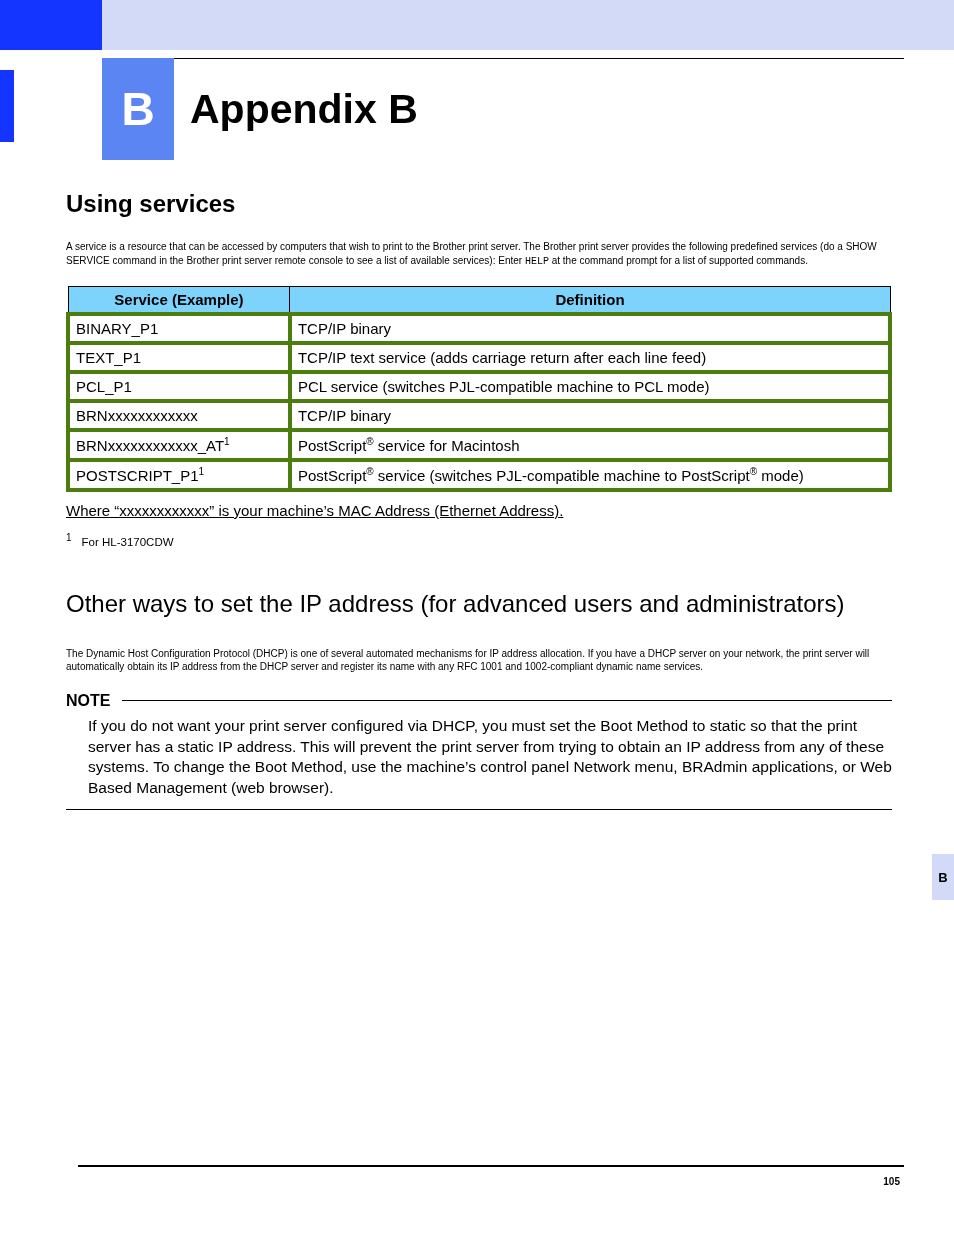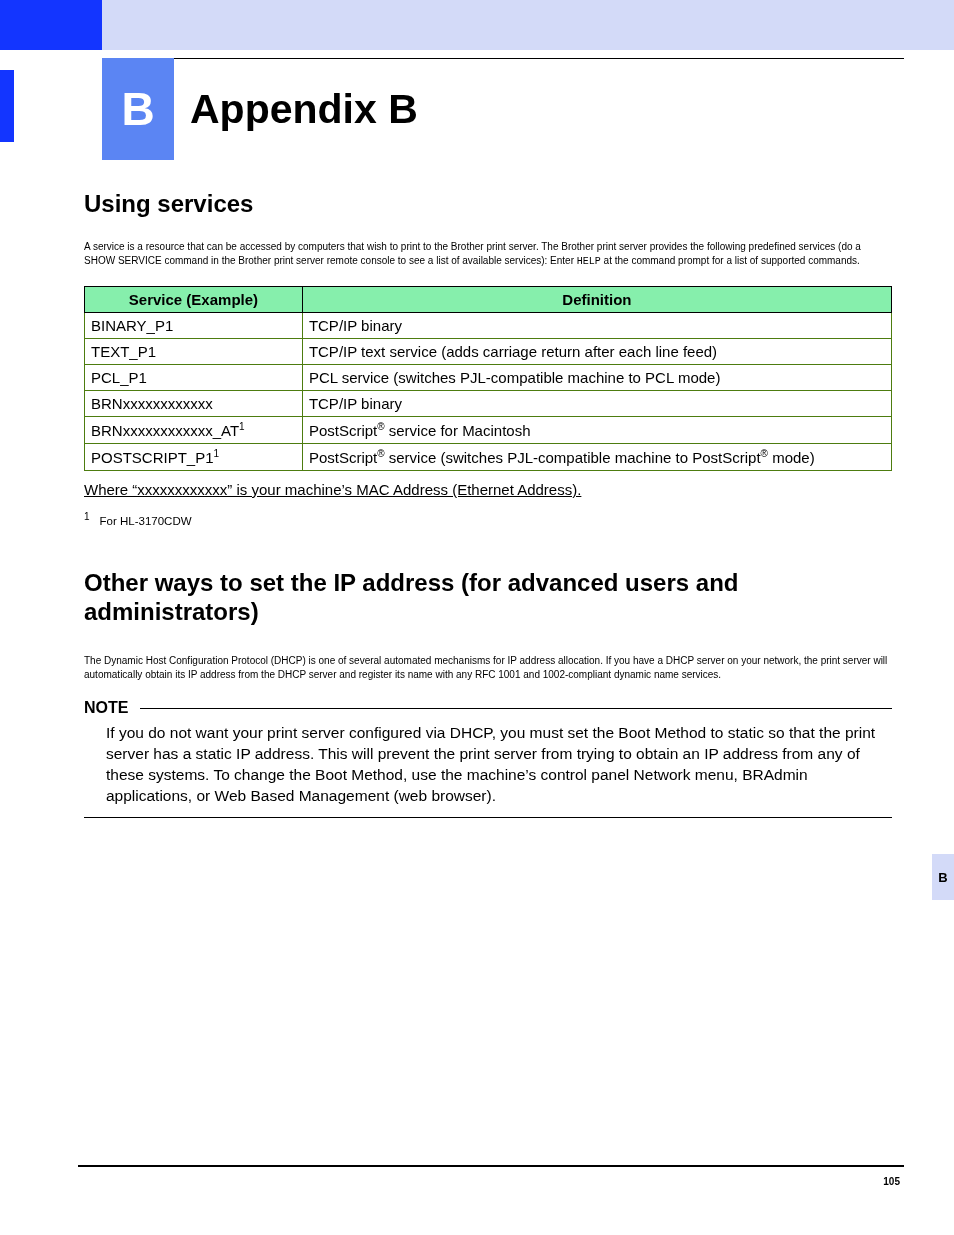--- a/index.html
+++ b/index.html
@@ -47,59 +47,59 @@
     font-weight: bold;
   }
   .page-title {
     position: absolute;
     top: 86px; left: 190px;
     font-size: 41px;
     font-weight: bold;
   }
   .content {
     position: absolute;
-    top: 190px; left: 84px; right: 62px;
+    top: 190px; left: 66px; right: 62px;
   }
   .h2 {
     font-size: 24px;
     font-weight: bold;
     margin-bottom: 22px;
   }
   .body-text {
     font-size: 10px;
     line-height: 1.35;
     margin-bottom: 18px;
   }
   .code { font-family: "Courier New", monospace; }
   table.services {
     width: 100%;
     border-collapse: collapse;
     font-size: 15px;
     margin-bottom: 10px;
   }
   table.services th {
-    background: #86efac;
+    background: #7dd3fc;
     font-weight: bold;
     text-align: center;
     border: 1px solid #000;
     padding: 4px 6px;
   }
   table.services td {
-    border: 1px solid #4d7c0f;
+    border: 4px solid #4d7c0f;
     padding: 4px 6px;
     vertical-align: baseline;
   }
   .col-svc { width: 27%; }
   .sup { font-size: 10px; vertical-align: super; }
   .where { font-size: 15px; margin-bottom: 13px; text-decoration: underline; }
   .footnote { font-size: 11.5px; }
   .footnote .fn-num { font-size: 10px; vertical-align: super; margin-right: 10px; }
   .h2b {
     font-size: 24px;
-    font-weight: bold;
+    font-weight: normal;
     margin-top: 42px;
     margin-bottom: 28px;
     line-height: 1.2;
   }
   .h3 {
     font-size: 18px;
     font-weight: bold;
     margin-bottom: 18px;
   }
   .note-box { margin-top: 16px; }

